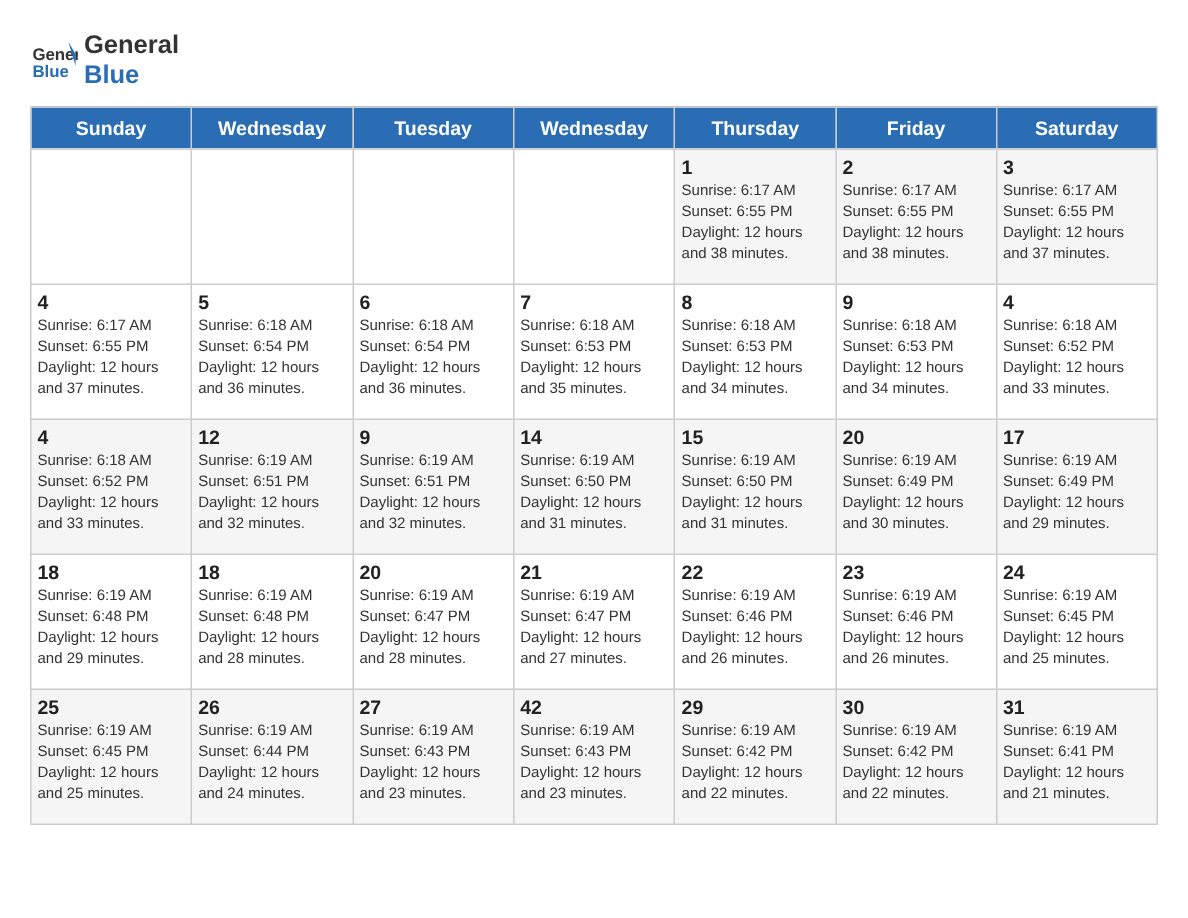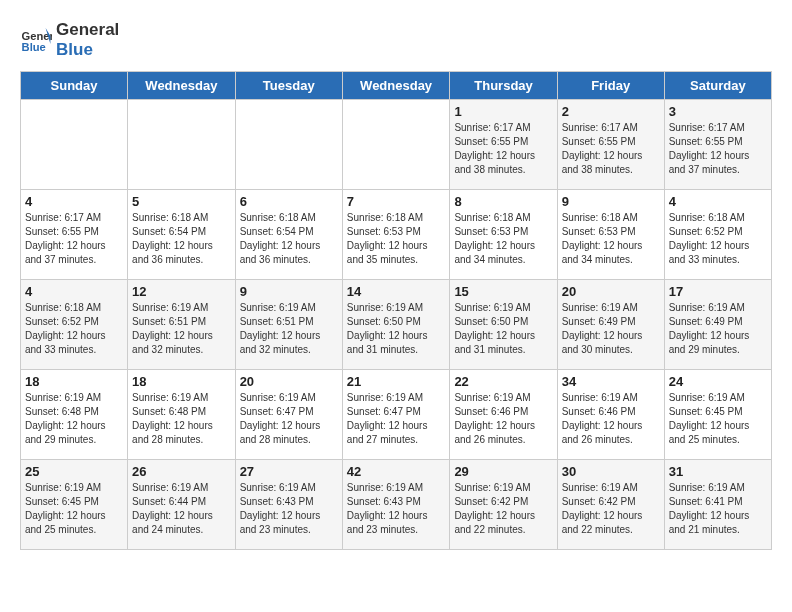--- a/index.html
+++ b/index.html
@@ -272,21 +272,21 @@
 and 27 minutes.</div>
         </td>
         <td>
           <div class="day-number">22</div>
           <div class="day-info" style="white-space: pre-line;">Sunrise: 6:19 AM
 Sunset: 6:46 PM
 Daylight: 12 hours
 and 26 minutes.</div>
         </td>
         <td>
-          <div class="day-number">34</div>
+          <div class="day-number">23</div>
           <div class="day-info" style="white-space: pre-line;">Sunrise: 6:19 AM
 Sunset: 6:46 PM
 Daylight: 12 hours
 and 26 minutes.</div>
         </td>
         <td>
           <div class="day-number">24</div>
           <div class="day-info" style="white-space: pre-line;">Sunrise: 6:19 AM
 Sunset: 6:45 PM
 Daylight: 12 hours

